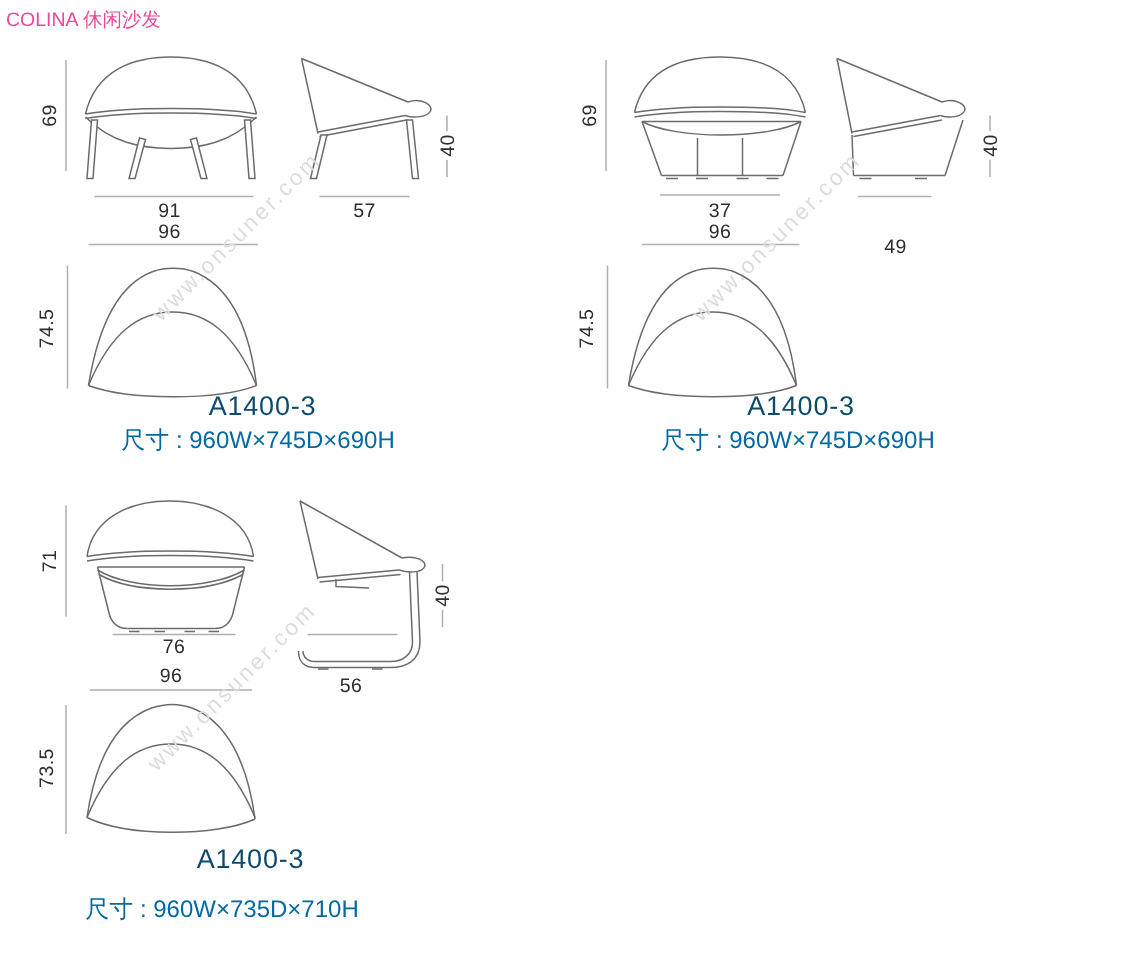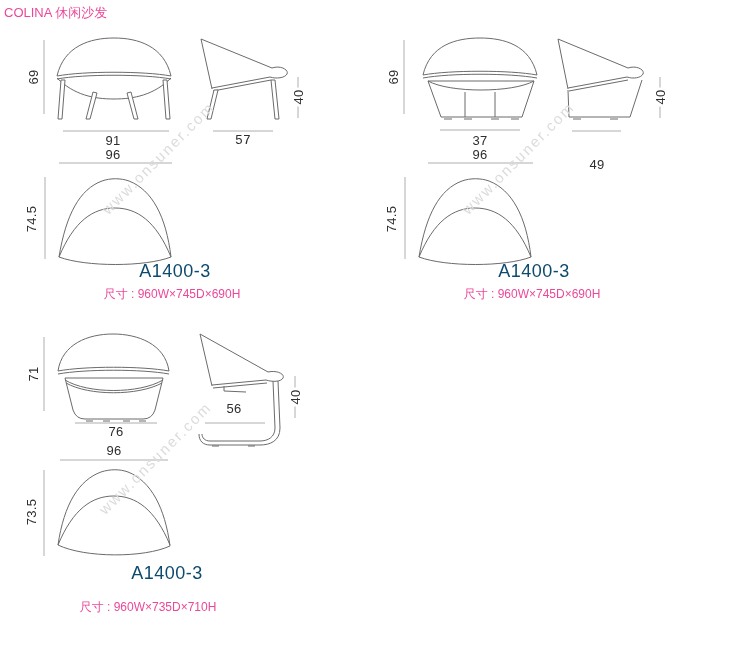--- a/index.html
+++ b/index.html
@@ -6,21 +6,21 @@
   body {
     width:750px; height:649px; background:#ffffff; position:relative; overflow:hidden;
     font-family:"Liberation Sans", sans-serif;
   }
   .lbl { position:absolute; white-space:nowrap; }
   .ctr { transform:translate(-50%,-50%); }
   .rot { transform:translate(-50%,-50%) rotate(-90deg); }
   .dim { font-size:13px; color:#2e2e2e; letter-spacing:.3px; }
   .onln { background:#ffffff; padding:0 2px; }
   .model { font-size:18px; color:#0c4a6e; letter-spacing:.5px; }
-  .size { font-size:12px; color:#ec4899; }
+  .size { font-size:16px; color:#0369a1; }
   .title { font-size:13px; color:#ec4899; left:4px; top:4px; }
   .wm { font-size:15px; color:#dcdcdc; letter-spacing:2px;
         transform:translate(-50%,-50%) rotate(-45deg); z-index:0; }
   svg.lineart { position:absolute; left:0; top:0; z-index:1; }
   .lbl { z-index:2; }
 </style>
 </head>
 <body>
 
 <div class="lbl wm" style="left:158px; top:158px;">www.onsuner.com</div>
@@ -137,34 +137,34 @@
     <path d="M44,470 V556"></path>
   </g>
 </svg>
 
 <div class="lbl title">COLINA 休闲沙发</div>
 
 <div class="lbl dim rot" style="left:33px; top:77px;">69</div>
 <div class="lbl dim ctr" style="left:113px; top:140px;">91</div>
 <div class="lbl dim ctr" style="left:113px; top:154px;">96</div>
 <div class="lbl dim rot onln" style="left:298px; top:97px;">40</div>
-<div class="lbl dim ctr" style="left:243px; top:140px;font-family:Liberation Mono, monospace;">57</div>
+<div class="lbl dim ctr" style="left:243px; top:140px;">57</div>
 <div class="lbl dim rot" style="left:31px; top:219px;">74.5</div>
 <div class="lbl model ctr" style="left:175px; top:271px;">A1400-3</div>
 <div class="lbl size ctr" style="left:172px; top:294px;">尺寸 : 960W×745D×690H</div>
 
 <div class="lbl dim rot" style="left:393px; top:77px;">69</div>
 <div class="lbl dim ctr" style="left:480px; top:140px;">37</div>
 <div class="lbl dim ctr" style="left:480px; top:154px;">96</div>
 <div class="lbl dim rot onln" style="left:660px; top:97px;">40</div>
 <div class="lbl dim ctr" style="left:597px; top:140px;margin-top:24px;">49</div>
 <div class="lbl dim rot" style="left:391px; top:219px;">74.5</div>
 <div class="lbl model ctr" style="left:534px; top:271px;">A1400-3</div>
 <div class="lbl size ctr" style="left:532px; top:294px;">尺寸 : 960W×745D×690H</div>
 
 <div class="lbl dim rot" style="left:33px; top:374px;">71</div>
 <div class="lbl dim ctr" style="left:116px; top:431px;text-align:center;">76</div>
 <div class="lbl dim ctr" style="left:114px; top:450px;">96</div>
 <div class="lbl dim rot onln" style="left:295px; top:397px;">40</div>
-<div class="lbl dim ctr" style="left:234px; top:408px;">56</div>
+<div class="lbl dim ctr" style="left:234px; top:457px;">56</div>
 <div class="lbl dim rot" style="left:31px; top:512px;">73.5</div>
 <div class="lbl model ctr" style="left:167px; top:573px;">A1400-3</div>
 <div class="lbl size ctr" style="left:148px; top:593px;margin-top:14px;">尺寸 : 960W×735D×710H</div>
 
 </body></html>

